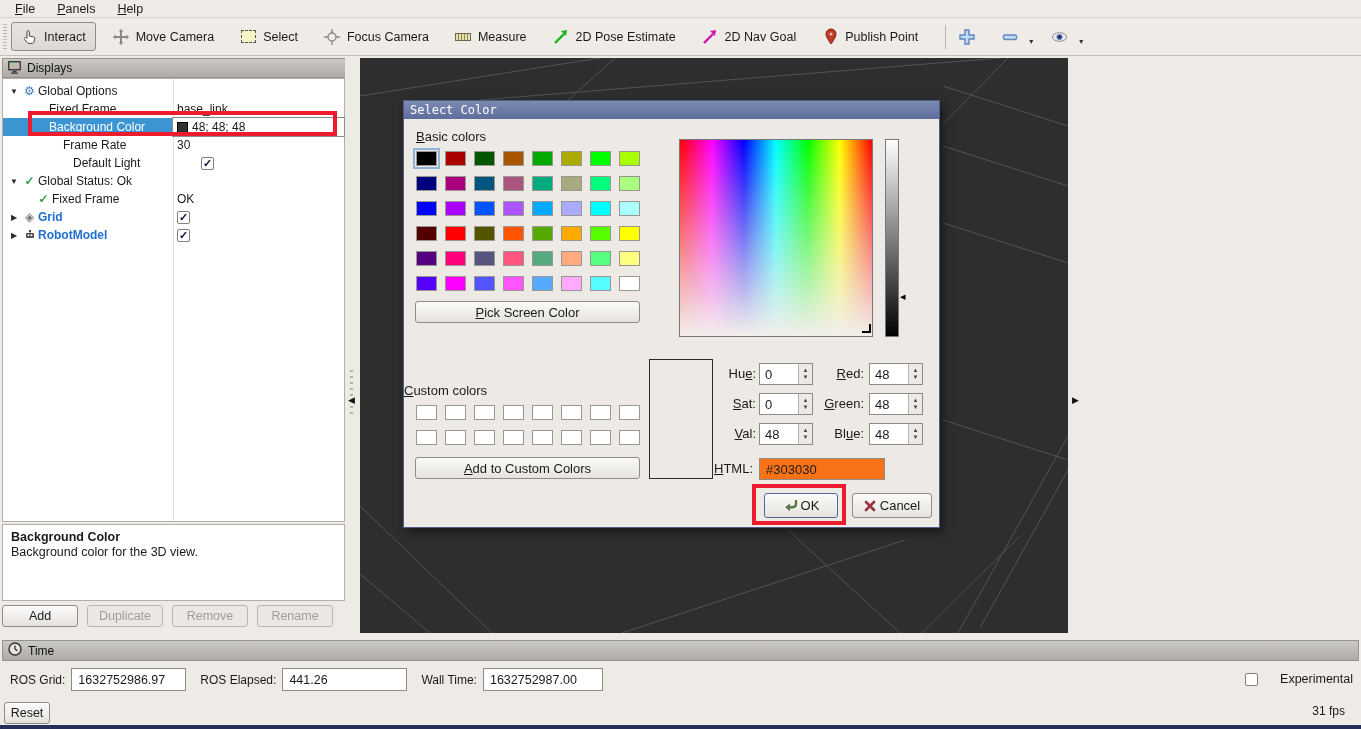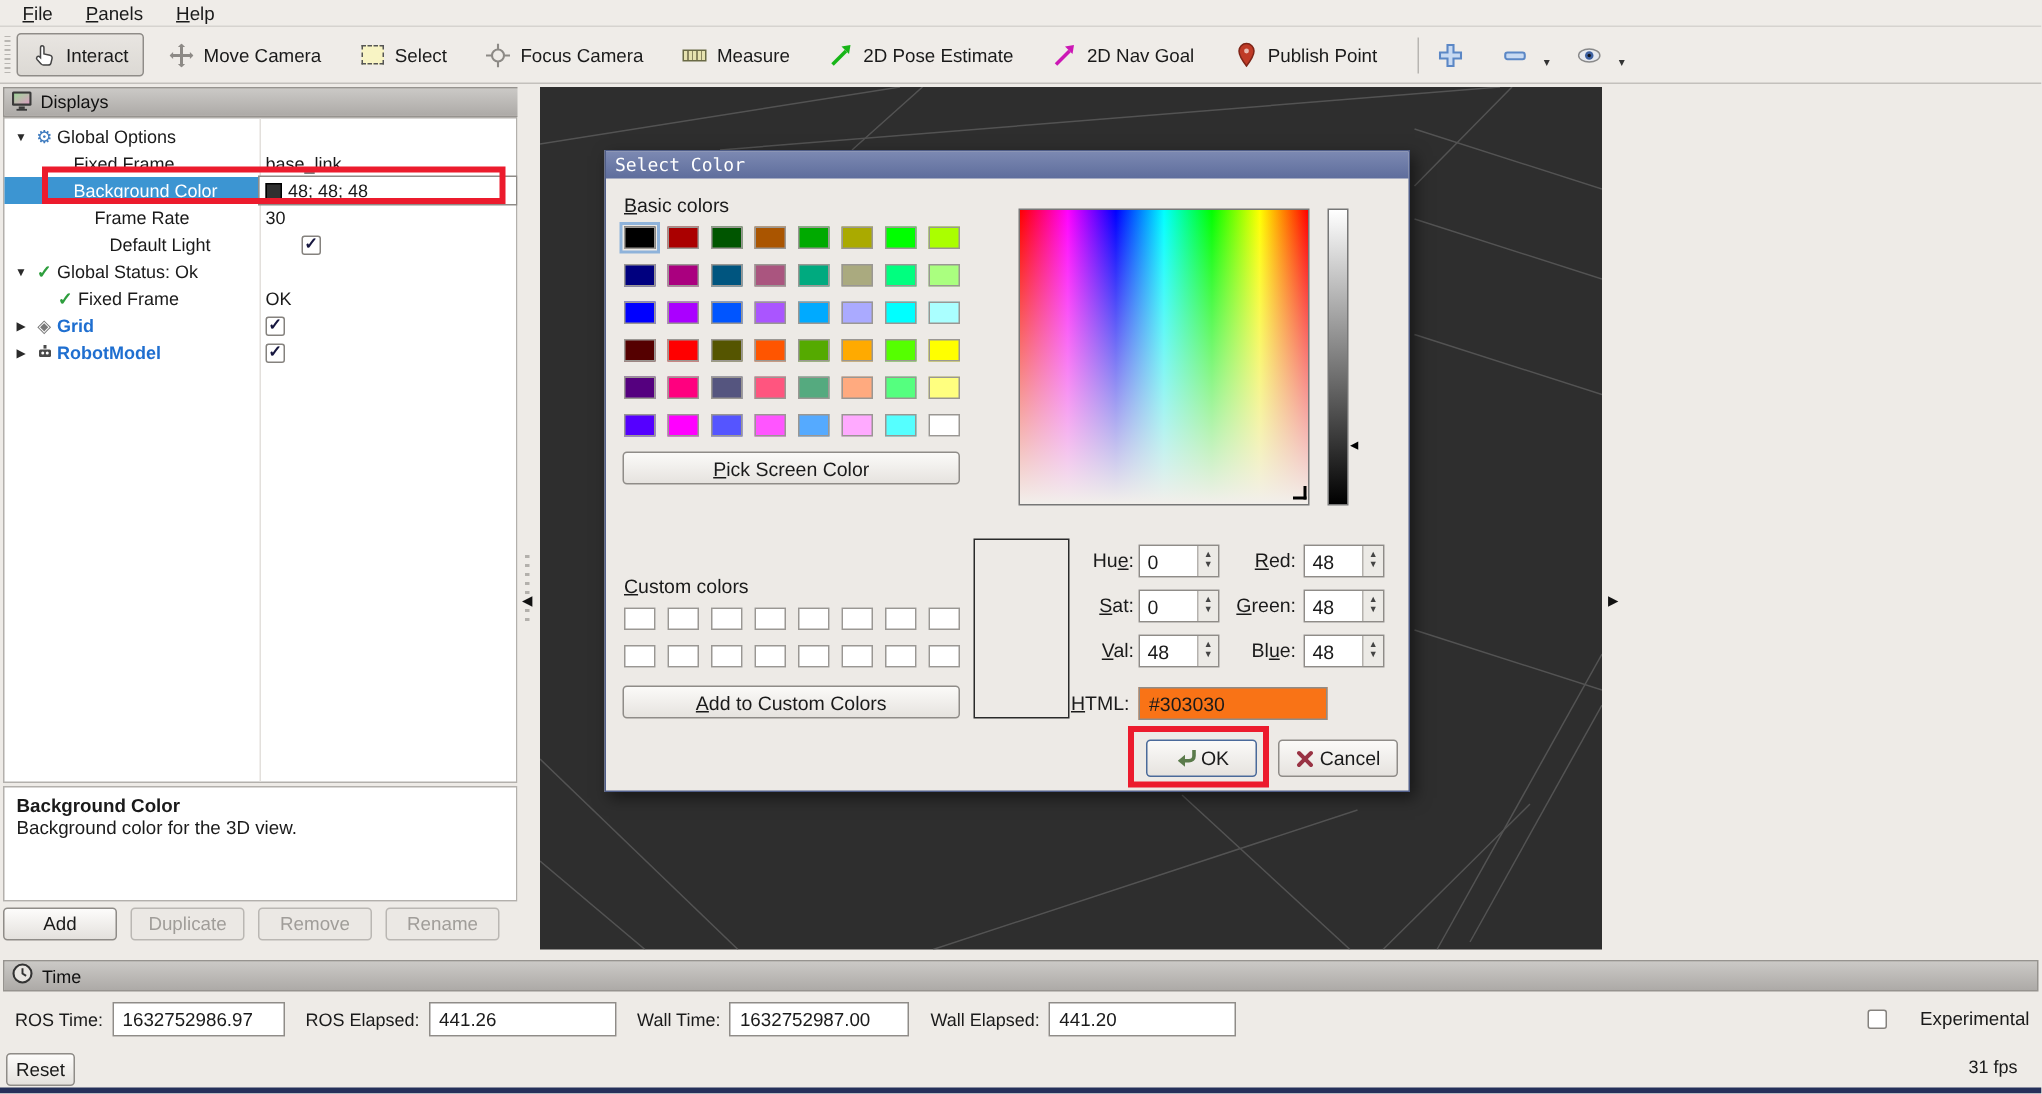--- a/index.html
+++ b/index.html
@@ -396,21 +396,21 @@
         <div class="sw" style="background: rgb(85, 0, 255);"></div>
         <div class="sw" style="background: rgb(255, 0, 255);"></div>
         <div class="sw" style="background: rgb(85, 85, 255);"></div>
         <div class="sw" style="background: rgb(255, 85, 255);"></div>
         <div class="sw" style="background: rgb(85, 170, 255);"></div>
         <div class="sw" style="background: rgb(255, 170, 255);"></div>
         <div class="sw" style="background: rgb(85, 255, 255);"></div>
         <div class="sw" style="background: rgb(255, 255, 255);"></div>
       </div>
     <div class="dbtn" style="left:11px;top:200px;width:225px;height:22px"><u>P</u>ick Screen Color</div>
-    <div class="dlabel" style="left:12px;top:282px"><u>C</u>ustom colors</div>
+    <div class="dlabel" style="left:0;top:282px"><u>C</u>ustom colors</div>
     <div id="custom-grid" class="swgrid" style="left:12px;top:304px">
         <div class="sw" style="background: rgb(255, 255, 255);"></div>
         <div class="sw" style="background: rgb(255, 255, 255);"></div>
         <div class="sw" style="background: rgb(255, 255, 255);"></div>
         <div class="sw" style="background: rgb(255, 255, 255);"></div>
         <div class="sw" style="background: rgb(255, 255, 255);"></div>
         <div class="sw" style="background: rgb(255, 255, 255);"></div>
         <div class="sw" style="background: rgb(255, 255, 255);"></div>
         <div class="sw" style="background: rgb(255, 255, 255);"></div>
         <div class="sw" style="background: rgb(255, 255, 255);"></div>
@@ -489,35 +489,31 @@
       <span>
         <svg width="14" height="14" viewBox="0 0 14 14">
             <circle cx="7" cy="7" r="6" fill="#e8e5e1" stroke="#333" stroke-width="1.4"></circle>
             <path d="M7 3.5V7l2.4 1.6" fill="none" stroke="#333" stroke-width="1.3"></path>
           </svg>
       </span>
       <span class="panel-title">Time</span>
     </div>
     <div style="position:absolute;left:10px;top:30px;display:flex;align-items:center;gap:14px">
       <div class="tfield">
-          <span>ROS Time:</span>
+          <span>ROS Grid:</span>
           <span class="inp" style="width:115px">1632752986.97</span>
         </div>
       <div class="tfield">
           <span>ROS Elapsed:</span>
           <span class="inp" style="width:125px">441.26</span>
         </div>
       <div class="tfield">
           <span>Wall Time:</span>
           <span class="inp" style="width:120px">1632752987.00</span>
         </div>
-      <div class="tfield">
-          <span>Wall Elapsed:</span>
-          <span class="inp" style="width:125px">441.20</span>
-        </div>
     </div>
     <div style="position:absolute;right:8px;top:34px;display:flex;align-items:center;gap:22px">
       <span class="cb"></span>
       <span style="font-size:12.5px">Experimental</span>
     </div>
     <div class="btn" style="position:absolute;left:4px;top:64px;width:46px;height:22px">Reset</div>
     <div style="position:absolute;right:16px;top:66px;font-size:12px">31 fps</div>
   </div>
 
   <div id="bottom-strip"></div>

